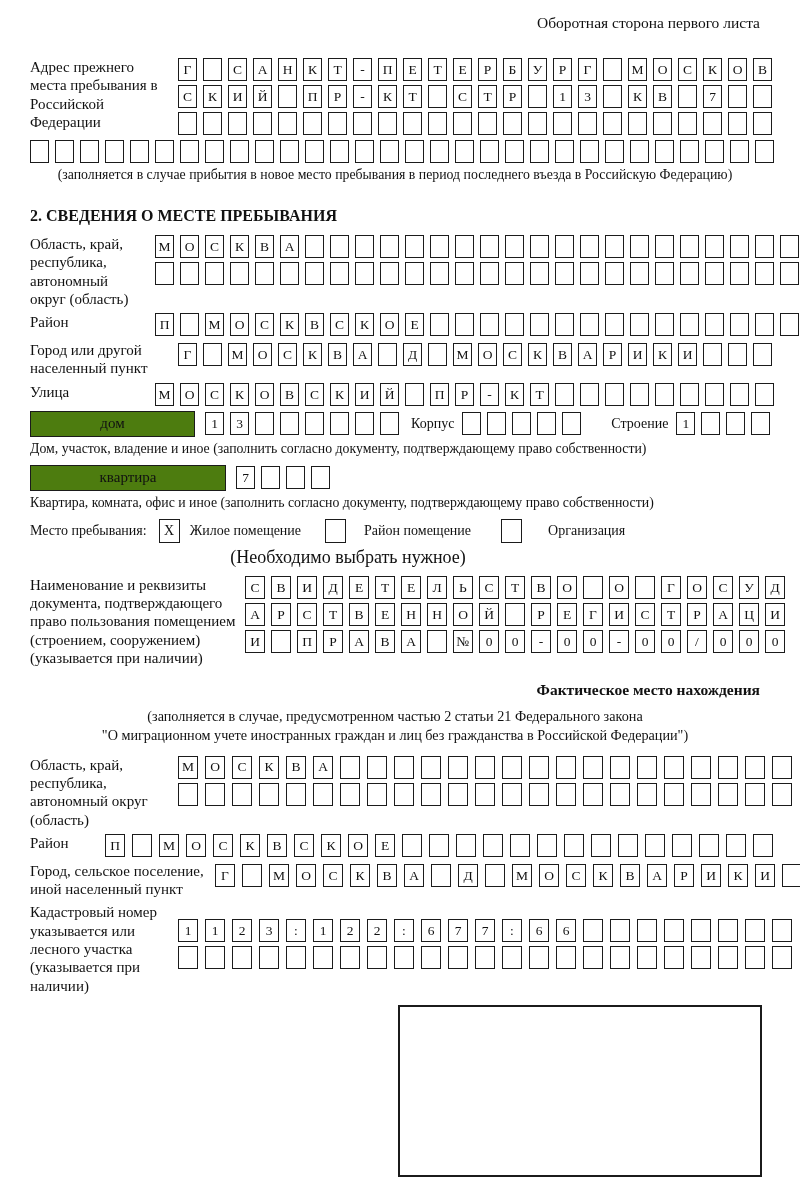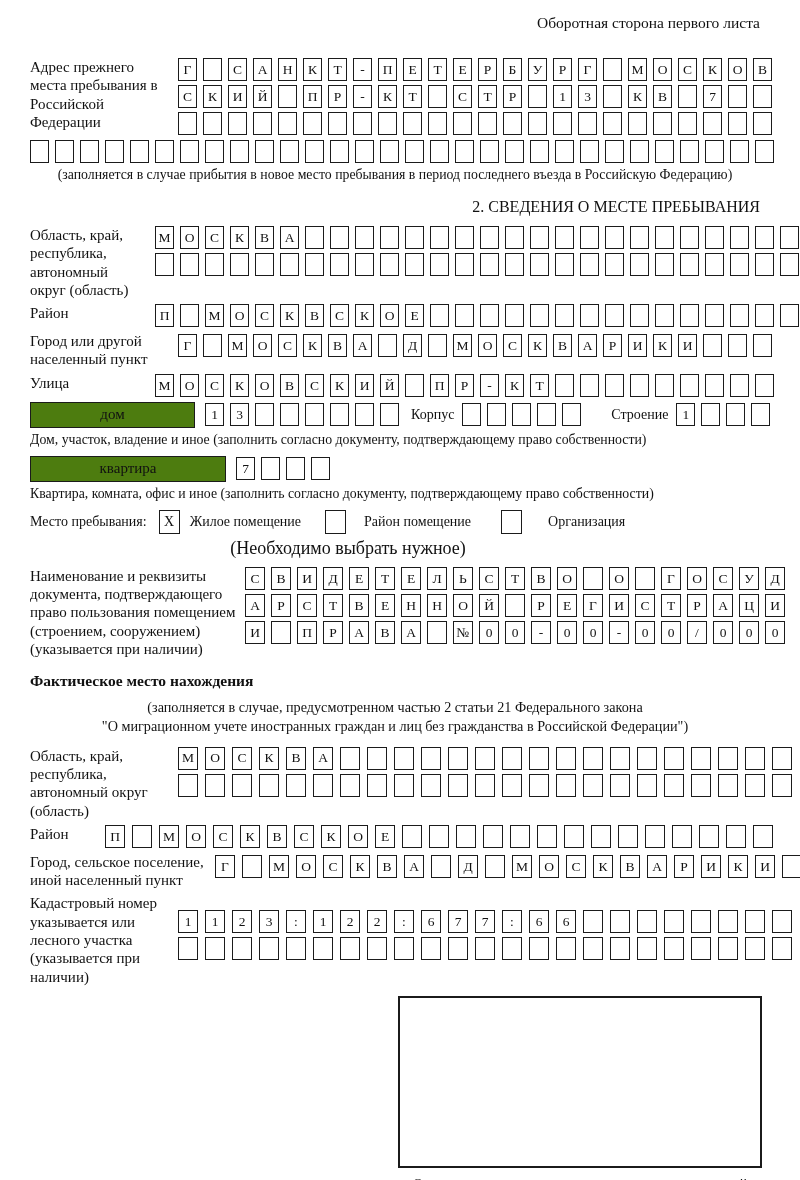--- a/index.html
+++ b/index.html
@@ -15,27 +15,27 @@
   .w215{width:215px;}
   .rows{display:flex;flex-direction:column;gap:4px;flex:0 0 auto;}
   .boxrow{display:flex;gap:6px;flex:0 0 auto;}
   .cell{box-sizing:content-box;width:17px;height:21px;border:1.6px solid #1b1b1b;display:flex;align-items:center;justify-content:center;font-size:13.5px;line-height:1;flex:0 0 auto;background:#fff;}
   .boxrow.lg{gap:7px;}
   .boxrow.lg .cell{width:18px;}
   .boxrow.doc{gap:6px;}
   .boxrow.doc .cell{width:18px;}
   .caption{font-size:13.8px;margin:4px 0 8px 0;}
   .center{text-align:center;}
-  .section-title{font-weight:normal;font-size:16px;text-align:right;margin:15px 0 10px 0;}
+  .section-title{font-weight:bold;font-size:16px;text-align:left;margin:24px 0 10px 0;}
   .inline-row{display:flex;align-items:center;margin-bottom:4px;}
   .wide-box{box-sizing:border-box;border:1.6px solid #1b1b1b;height:26px;display:flex;align-items:center;justify-content:center;font-size:15px;flex:0 0 auto;background:#4d7c0f;}
   .inline-label{font-size:14px;flex:0 0 auto;}
   .cb{width:19px;height:22px;font-size:14px;}
   .note-line{font-size:18px;margin:2px 0 8px 178px;width:280px;text-align:center;}
-  .sub-title{font-weight:bold;font-size:15.5px;text-align:left;margin:14px 0 8px 0;}
+  .sub-title{font-weight:bold;font-size:15.5px;text-align:right;margin:14px 0 8px 0;}
   .sub-caption{font-size:14.2px;text-align:center;line-height:1.35;}
   .stamp-wrap{margin-left:368px;margin-top:10px;width:364px;}
   .stamp-box{box-sizing:border-box;width:364px;height:172px;border:2px solid #1b1b1b;background:#fff;}
   .stamp-caption{font-size:14.5px;line-height:1.45;text-align:center;margin-top:6px;}
 </style>
 </head>
 <body>
 
 <div class="page">
 

